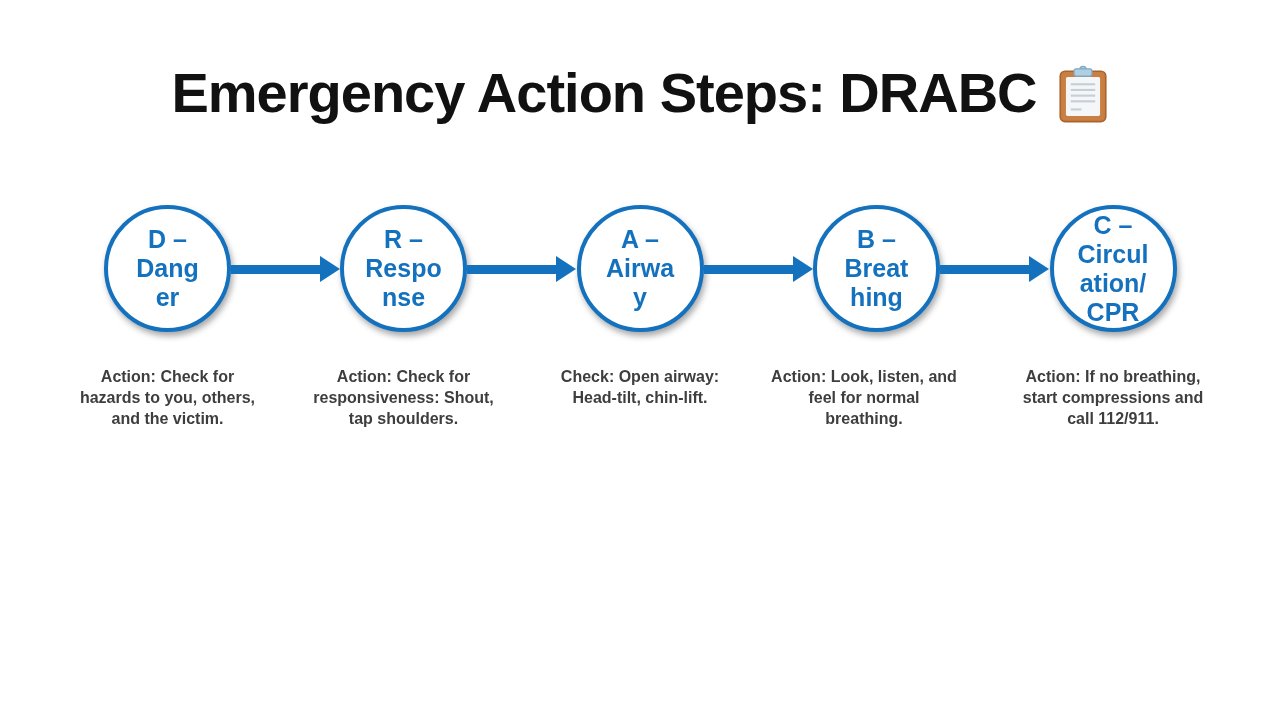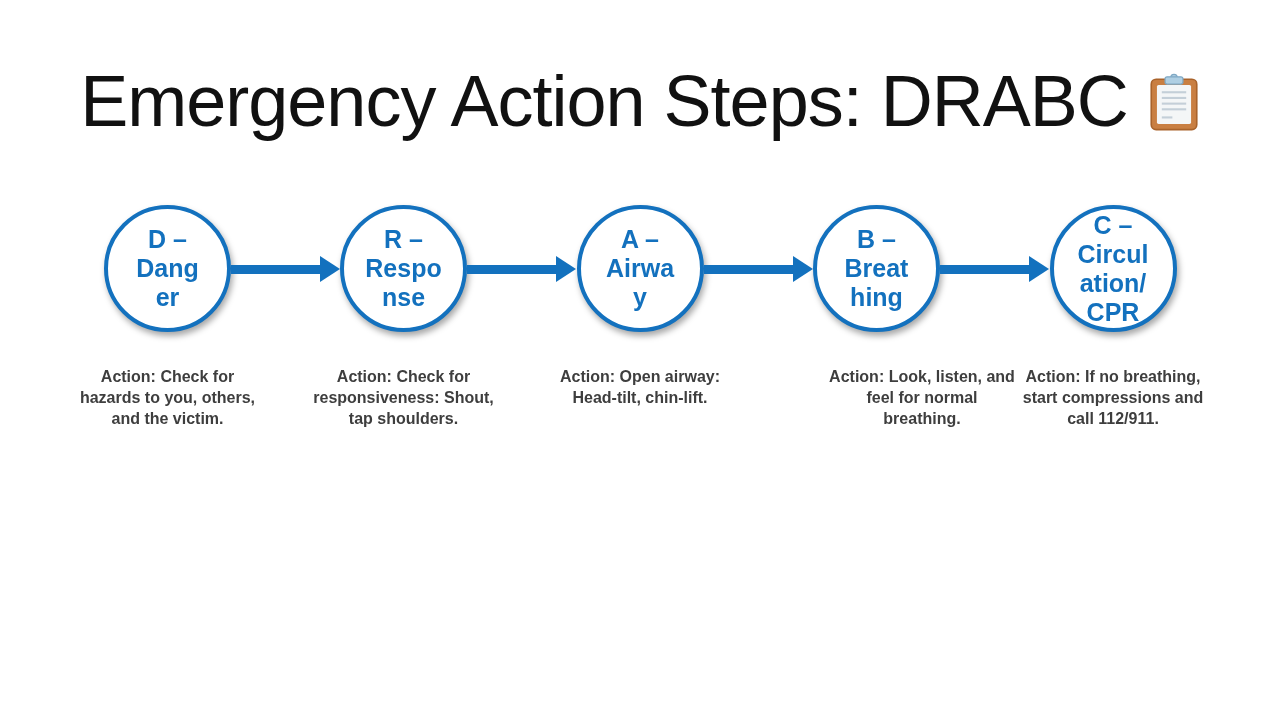--- a/index.html
+++ b/index.html
@@ -21,22 +21,22 @@
     position: absolute;
     top: 60px;
     left: 0;
     width: 1280px;
     display: flex;
     justify-content: center;
     align-items: center;
     gap: 20px;
   }
   .title {
-    font-size: 72px;
-    font-weight: normal;
+    font-size: 56px;
+    font-weight: bold;
     letter-spacing: -1px;
     color: var(--title, #111111);
     white-space: nowrap;
   }
   .clip-icon { width: 52px; height: 60px; flex: 0 0 auto; margin-top: 2px; }
 
   
   .circle {
     position: absolute;
     top: 205px;
@@ -92,21 +92,21 @@
     text-align: center;
     font-size: 16px;
     line-height: 21px;
     color: var(--body, #3E3E3E);
     white-space: pre-line;
     font-weight: bold;
   }
   .t1 { left: 52.5px; }
   .t2 { left: 288.5px; }
   .t3 { left: 525px; }
-  .t4 { left: 807px; }
+  .t4 { left: 749px; }
   .t5 { left: 998px; }
 </style>
 </head>
 <body>
 
 <div class="stage">
 
   <div class="title-row">
     <div class="title">Emergency Action Steps: DRABC</div>
     <svg class="clip-icon" viewBox="0 0 64 72" aria-hidden="true">
@@ -165,21 +165,21 @@
       <div class="shaft"></div>
       <div class="head"></div>
     </div>
 
   <div class="action t1">Action: Check for
 hazards to you, others,
 and the victim.</div>
   <div class="action t2">Action: Check for
 responsiveness: Shout,
 tap shoulders.</div>
-  <div class="action t3">Action: Open airway:
+  <div class="action t3">Check: Open airway:
 Head-tilt, chin-lift.</div>
   <div class="action t4">Action: Look, listen, and
 feel for normal
 breathing.</div>
   <div class="action t5">Action: If no breathing,
 start compressions and
 call 112/911.</div>
 
 </div>
 

